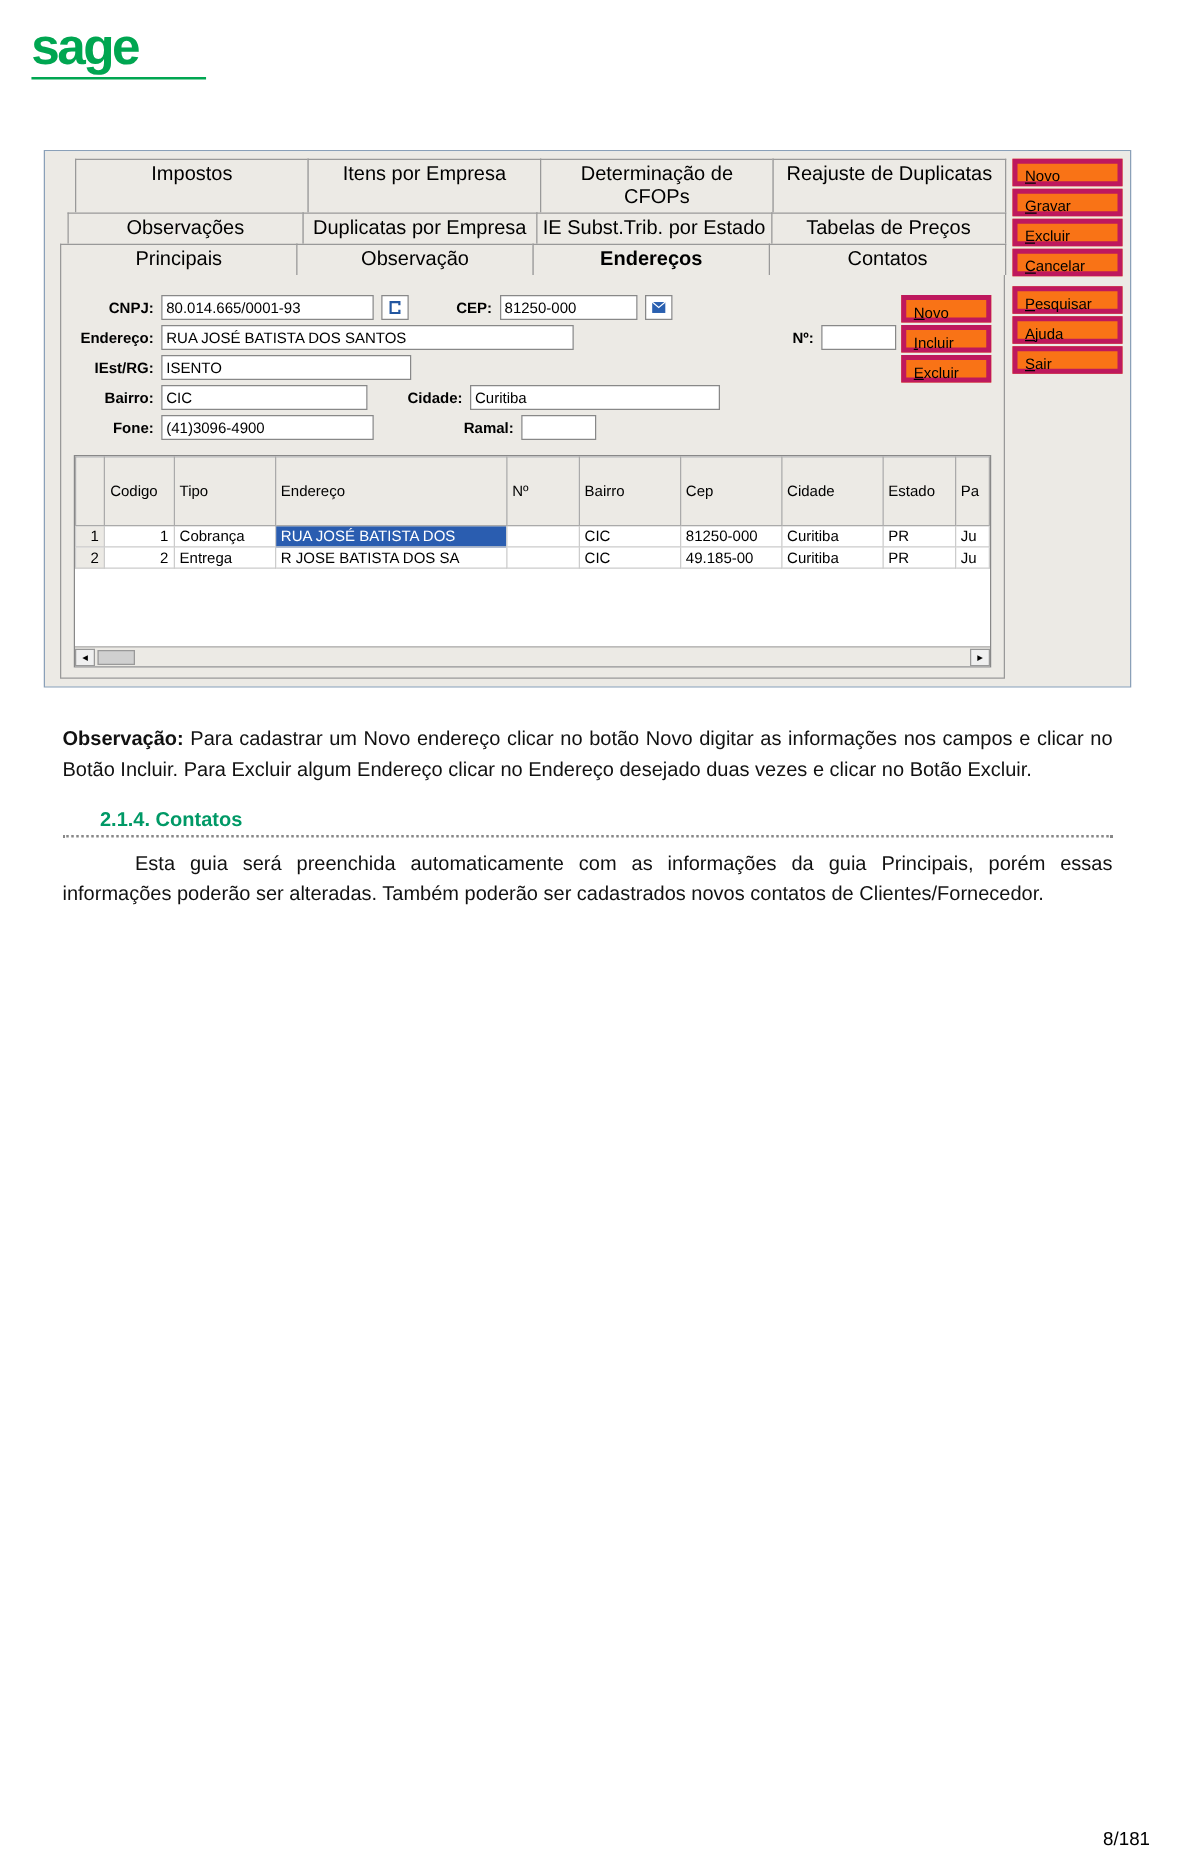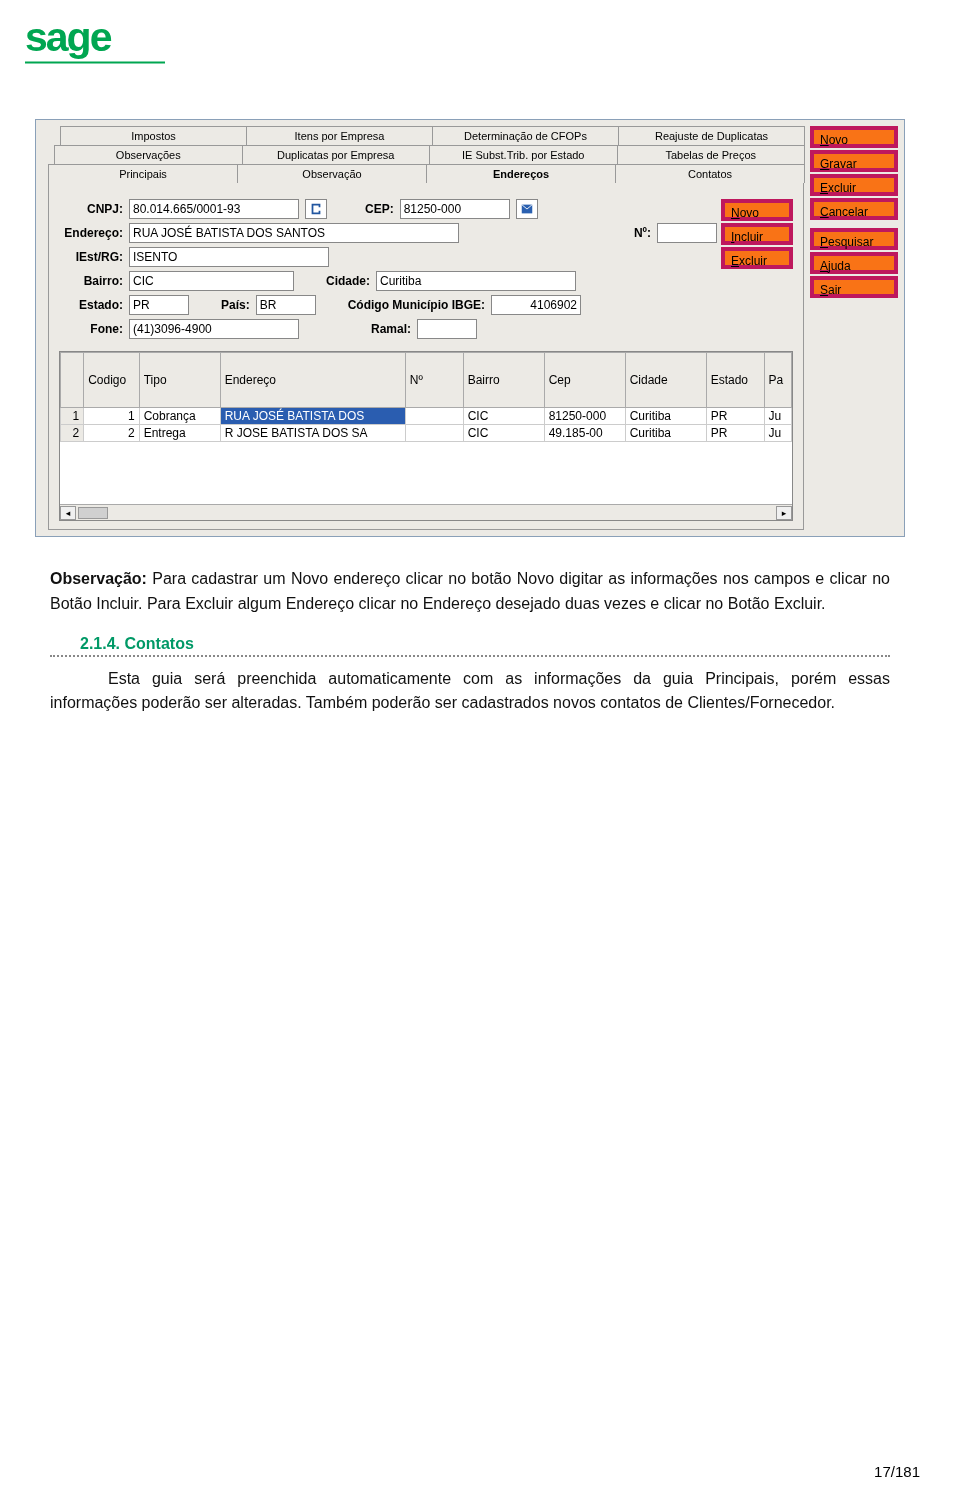--- a/index.html
+++ b/index.html
@@ -74,21 +74,21 @@
   }
   .tabrow.r2 { margin-left: 12px; }
   .tabrow.r3 { margin-left: 6px; }
   .tab {
     flex: 1;
     text-align: center;
     padding: 3px 4px;
     background: #eceae5;
     border: 1px solid #999;
     border-bottom: none;
-    font-size: 11px;
+    font-size: 16px;
     margin-right: -1px;
     position: relative;
   }
   .tabrow.r3 .tab.active {
     font-weight: bold;
     background:#eceae5;
     z-index:2;
   }
   .tab-panel {
     border: 1px solid #999;
@@ -294,30 +294,20 @@
                 </div>
 
                 <div class="formrow">
                   <span class="lbl" style="width:64px">Bairro:</span>
                   <div class="inp" style="width:165px">CIC</div>
                   <span style="width:20px"></span>
                   <span class="lbl">Cidade:</span>
                   <div class="inp" style="width:200px">Curitiba</div>
                 </div>
 
-                <div class="formrow">
-                  <span class="lbl" style="width:64px">Estado:</span>
-                  <div class="inp" style="width:60px">PR</div>
-                  <span style="width:20px"></span>
-                  <span class="lbl">País:</span>
-                  <div class="inp" style="width:60px">BR</div>
-                  <span style="width:20px"></span>
-                  <span class="lbl">Código Município IBGE:</span>
-                  <div class="inp" style="width:90px;justify-content:flex-end">4106902</div>
-                </div>
 
                 <div class="formrow">
                   <span class="lbl" style="width:64px">Fone:</span>
                   <div class="inp" style="width:170px">(41)3096-4900</div>
                   <span style="width:60px"></span>
                   <span class="lbl">Ramal:</span>
                   <div class="inp" style="width:60px"></div>
                 </div>
               </div>
 
@@ -401,14 +391,14 @@
 
   <div class="section-head">
     <span>2.1.4.</span> <span>Contatos</span>
   </div>
   <hr class="dotted">
 
   <div class="body-text">
     <p style="text-indent:58px">Esta guia será preenchida automaticamente com as informações da guia Principais, porém essas informações poderão ser alteradas. Também poderão ser cadastrados novos contatos de Clientes/Fornecedor.</p>
   </div>
 
-  <div class="pagenum">17/181</div>
+  <div class="pagenum">8/181</div>
 </div>
 
 </body></html>

